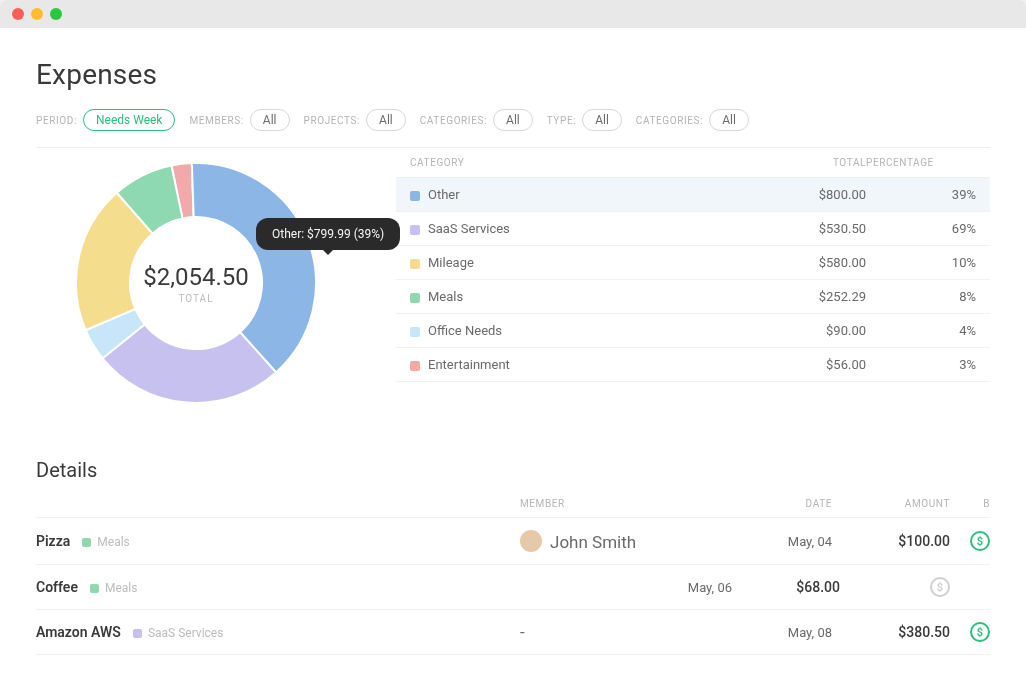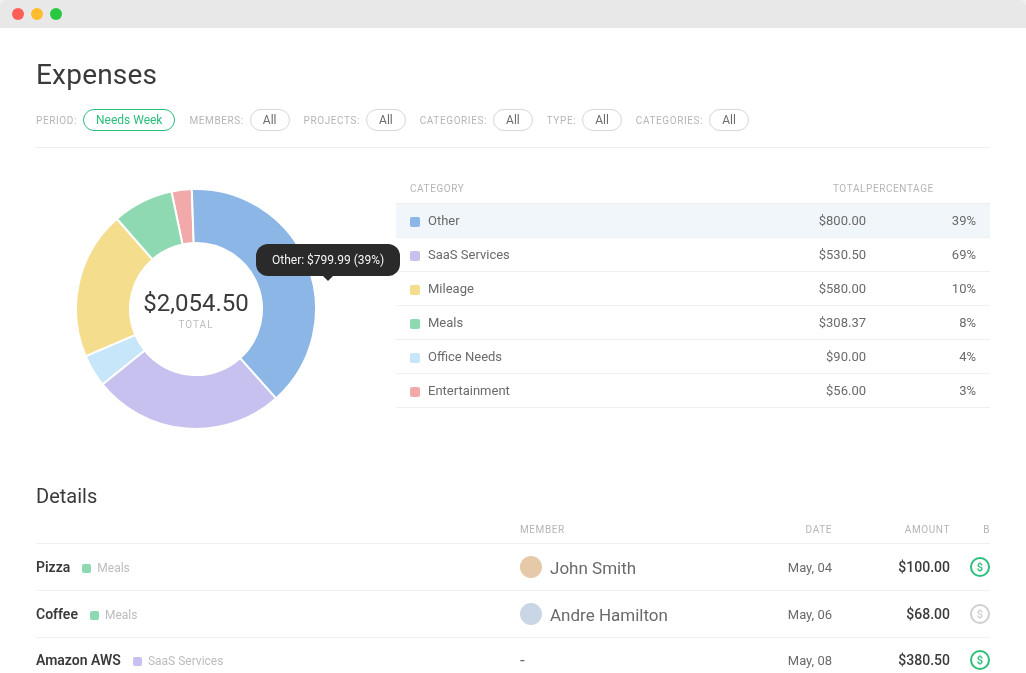--- a/index.html
+++ b/index.html
@@ -42,21 +42,20 @@
     margin-bottom: 18px;
     letter-spacing: 0.2px;
   }
 
   .filters {
     display: flex;
     align-items: center;
     gap: 14px;
     padding-bottom: 16px;
     border-bottom: 1px solid #eee;
-    margin-bottom: 26px;
     flex-wrap: wrap;
     font-size: 11px;
   }
   .filter-group { display: flex; align-items: center; gap: 6px; }
   .filter-label {
     color: #b5b5b5;
     text-transform: uppercase;
     letter-spacing: 0.6px;
     font-size: 10px;
   }
@@ -272,21 +271,21 @@
               <div class="cat-total">$530.50</div>
               <div class="cat-pct">69%</div>
             </div>
             <div class="cat-row">
               <div class="cat-name-cell"><span class="swatch" style="background: rgb(245, 221, 142);"></span><span>Mileage</span></div>
               <div class="cat-total">$580.00</div>
               <div class="cat-pct">10%</div>
             </div>
             <div class="cat-row">
               <div class="cat-name-cell"><span class="swatch" style="background: rgb(142, 217, 177);"></span><span>Meals</span></div>
-              <div class="cat-total">$308.37</div>
+              <div class="cat-total">$252.29</div>
               <div class="cat-pct">8%</div>
             </div>
             <div class="cat-row">
               <div class="cat-name-cell"><span class="swatch" style="background: rgb(199, 230, 249);"></span><span>Office Needs</span></div>
               <div class="cat-total">$90.00</div>
               <div class="cat-pct">4%</div>
             </div>
             <div class="cat-row">
               <div class="cat-name-cell"><span class="swatch" style="background: rgb(241, 170, 169);"></span><span>Entertainment</span></div>
               <div class="cat-total">$56.00</div>
@@ -310,24 +309,20 @@
           <div class="member-cell">
             <span class="avatar" style="background: rgb(230, 201, 168);"></span>
             <span>John Smith</span>
           </div>
           <div class="date-cell">May, 04</div>
           <div class="amount-cell">$100.00</div>
           <div class="bill-cell"><span class="bill-icon">$</span></div>
         </div>
         <div class="details-row">
           <div><span class="item-title">Coffee</span><span class="item-swatch" style="background: rgb(142, 217, 177);"></span><span class="item-cat">Meals</span></div>
-          <div class="member-cell">
-            <span class="avatar" style="background: rgb(201, 214, 230);"></span>
-            <span>Andre Hamilton</span>
-          </div>
           <div class="date-cell">May, 06</div>
           <div class="amount-cell">$68.00</div>
           <div class="bill-cell"><span class="bill-icon off">$</span></div>
         </div>
         <div class="details-row">
           <div><span class="item-title">Amazon AWS</span><span class="item-swatch" style="background: rgb(198, 193, 238);"></span><span class="item-cat">SaaS Services</span></div>
           <div class="member-cell">
             <span>-</span>
           </div>
           <div class="date-cell">May, 08</div>

